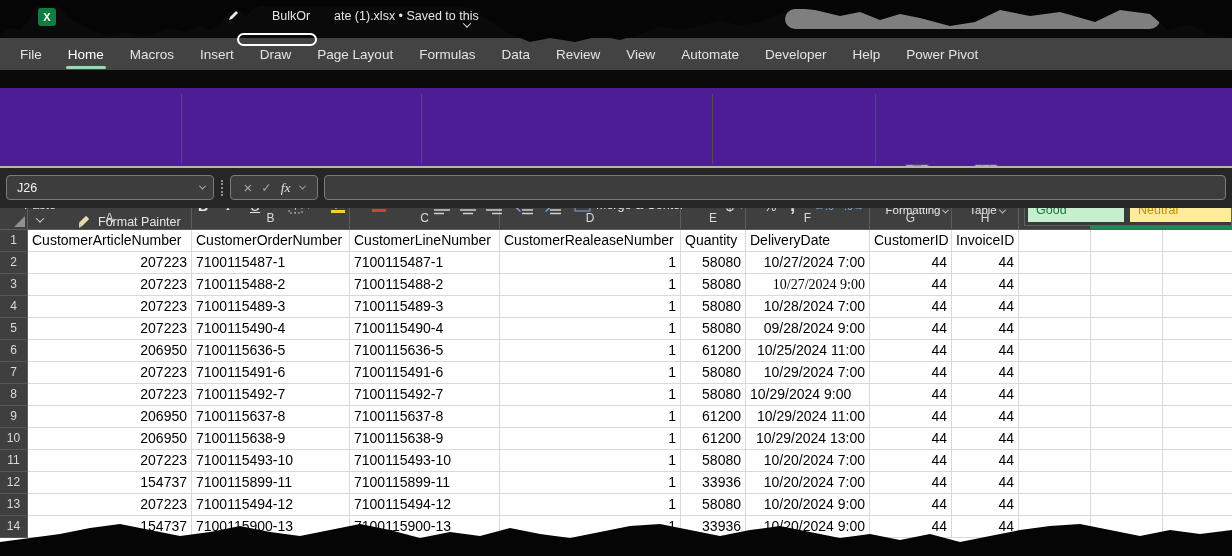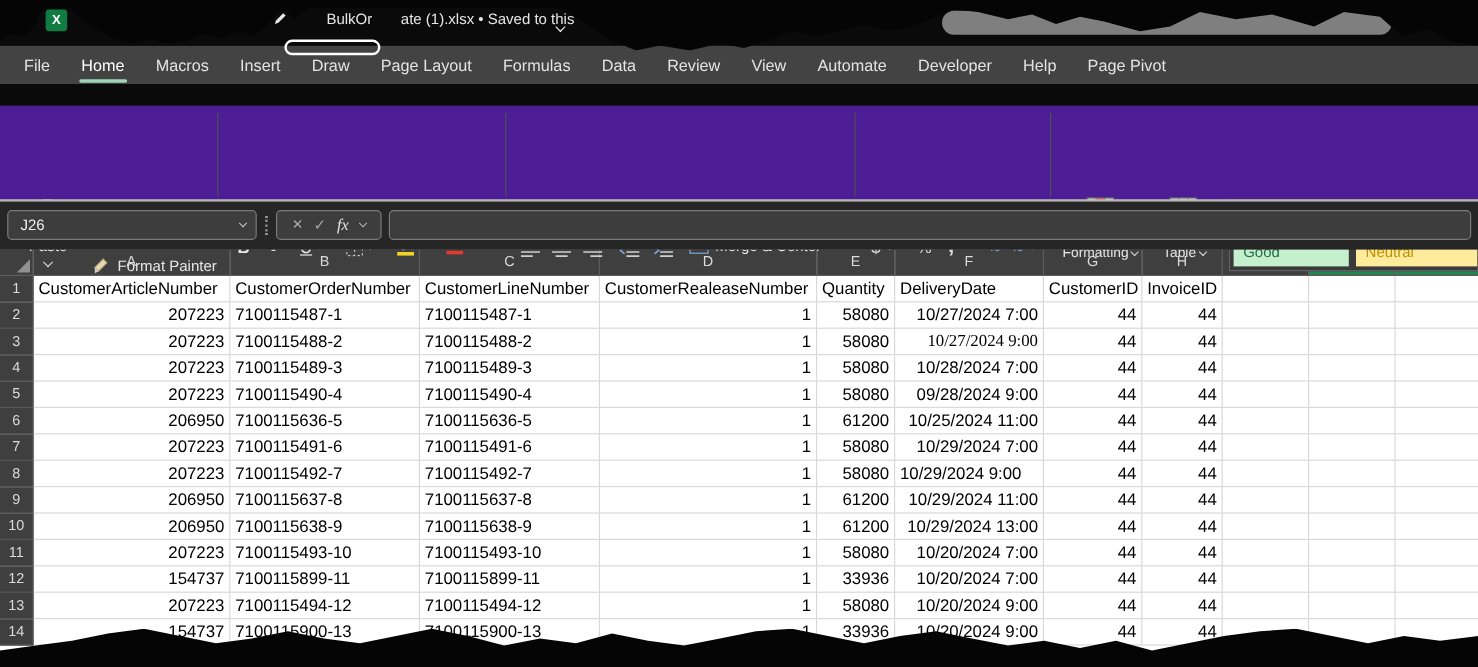--- a/index.html
+++ b/index.html
@@ -128,21 +128,21 @@
       <span class="tab">Insert</span>
       <span class="tab">Draw</span>
       <span class="tab">Page Layout</span>
       <span class="tab">Formulas</span>
       <span class="tab">Data</span>
       <span class="tab">Review</span>
       <span class="tab">View</span>
       <span class="tab">Automate</span>
       <span class="tab">Developer</span>
       <span class="tab">Help</span>
-      <span class="tab">Page Pivot</span>
+      <span class="tab">Power Pivot</span>
     </div>
 
   <div class="ribbon">
     <div class="vdiv" style="left:181px;"></div>
     <div class="vdiv" style="left:421px;"></div>
     <div class="vdiv" style="left:712px;"></div>
     <div class="vdiv" style="left:875px;"></div>
 
     <div class="paste">
       <svg width="27" height="30" viewBox="0 0 27 30">

